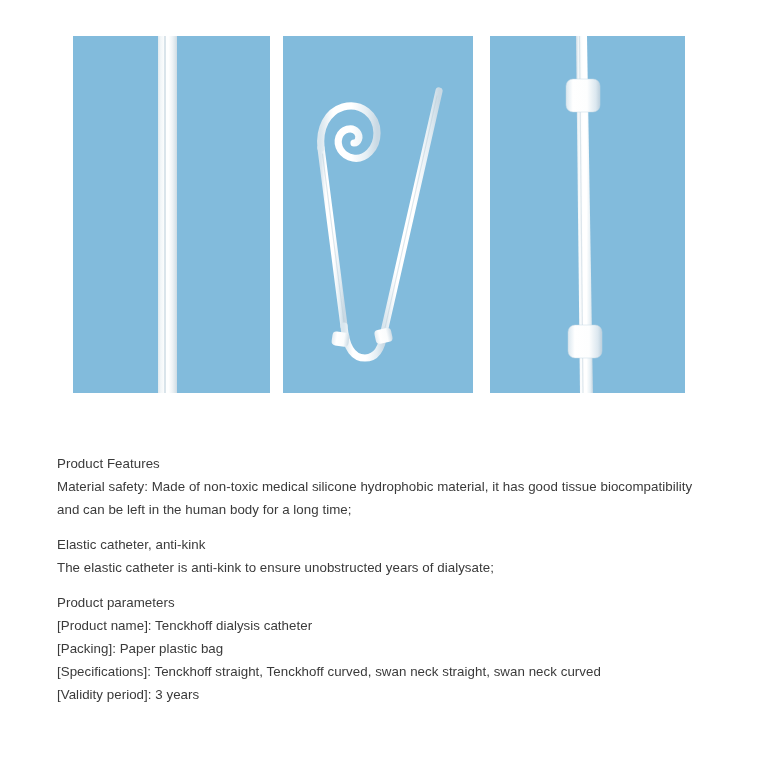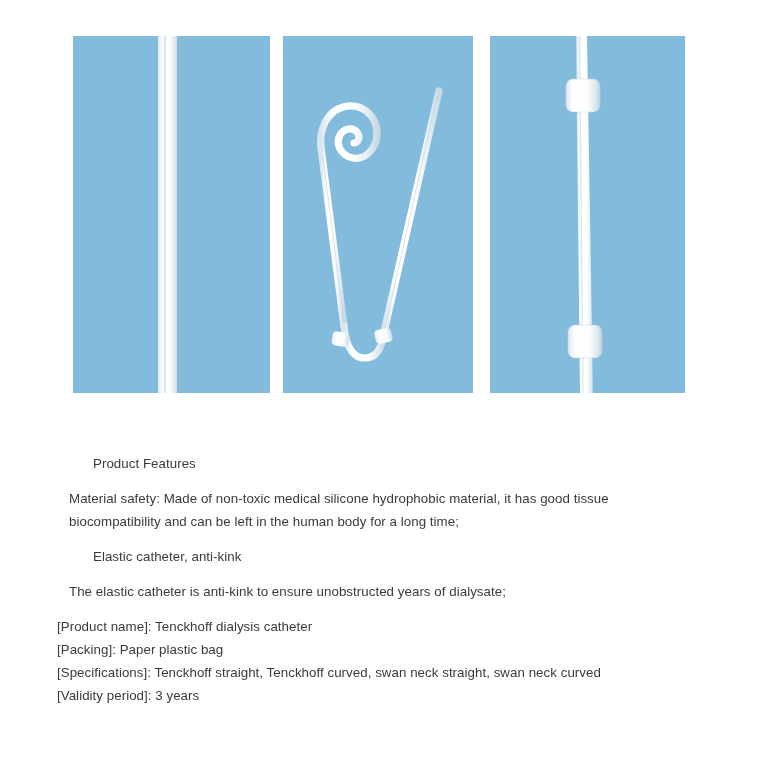--- a/index.html
+++ b/index.html
@@ -72,22 +72,22 @@
     left: 57px;
     top: 452px;
     width: 650px;
     font-size: 13.3px;
     line-height: 23px;
     color: #3a3a3a;
     letter-spacing: 0.05px;
   }
   .sect { margin: 0 0 12px 0; }
   .sect:last-child { margin-bottom: 0; }
-  .line { white-space: normal; margin-left: 36px; }
-  .para { margin: 12px; }
+  .line { white-space: normal; }
+  .para { margin: 0; }
   #params .line { margin: 0; }
 </style>
 </head>
 <body>
 
 <div id="gallery">
 
   <div class="panel" id="panel-1">
     <svg viewBox="0 0 85 357" preserveAspectRatio="none">
       <rect x="0" y="0" width="85" height="357" fill="#82bbdc"></rect>
@@ -196,19 +196,20 @@
     <p class="para">Material safety: Made of non-toxic medical silicone hydrophobic material, it has good tissue biocompatibility and can be left in the human body for a long time;</p>
   </div>
 
   <div class="sect">
     <div class="line">Elastic catheter, anti-kink</div>
     <p class="para">The elastic catheter is anti-kink to ensure unobstructed years of dialysate;</p>
   </div>
 
 
   <div class="sect" id="params">
+    <div class="line">Product parameters</div>
     <p class="line">[Product name]: Tenckhoff dialysis catheter</p>
     <p class="line">[Packing]: Paper plastic bag</p>
     <p class="line">[Specifications]: Tenckhoff straight, Tenckhoff curved, swan neck straight, swan neck curved</p>
     <p class="line">[Validity period]: 3 years</p>
   </div>
 
 </div>
 
 </body></html>

